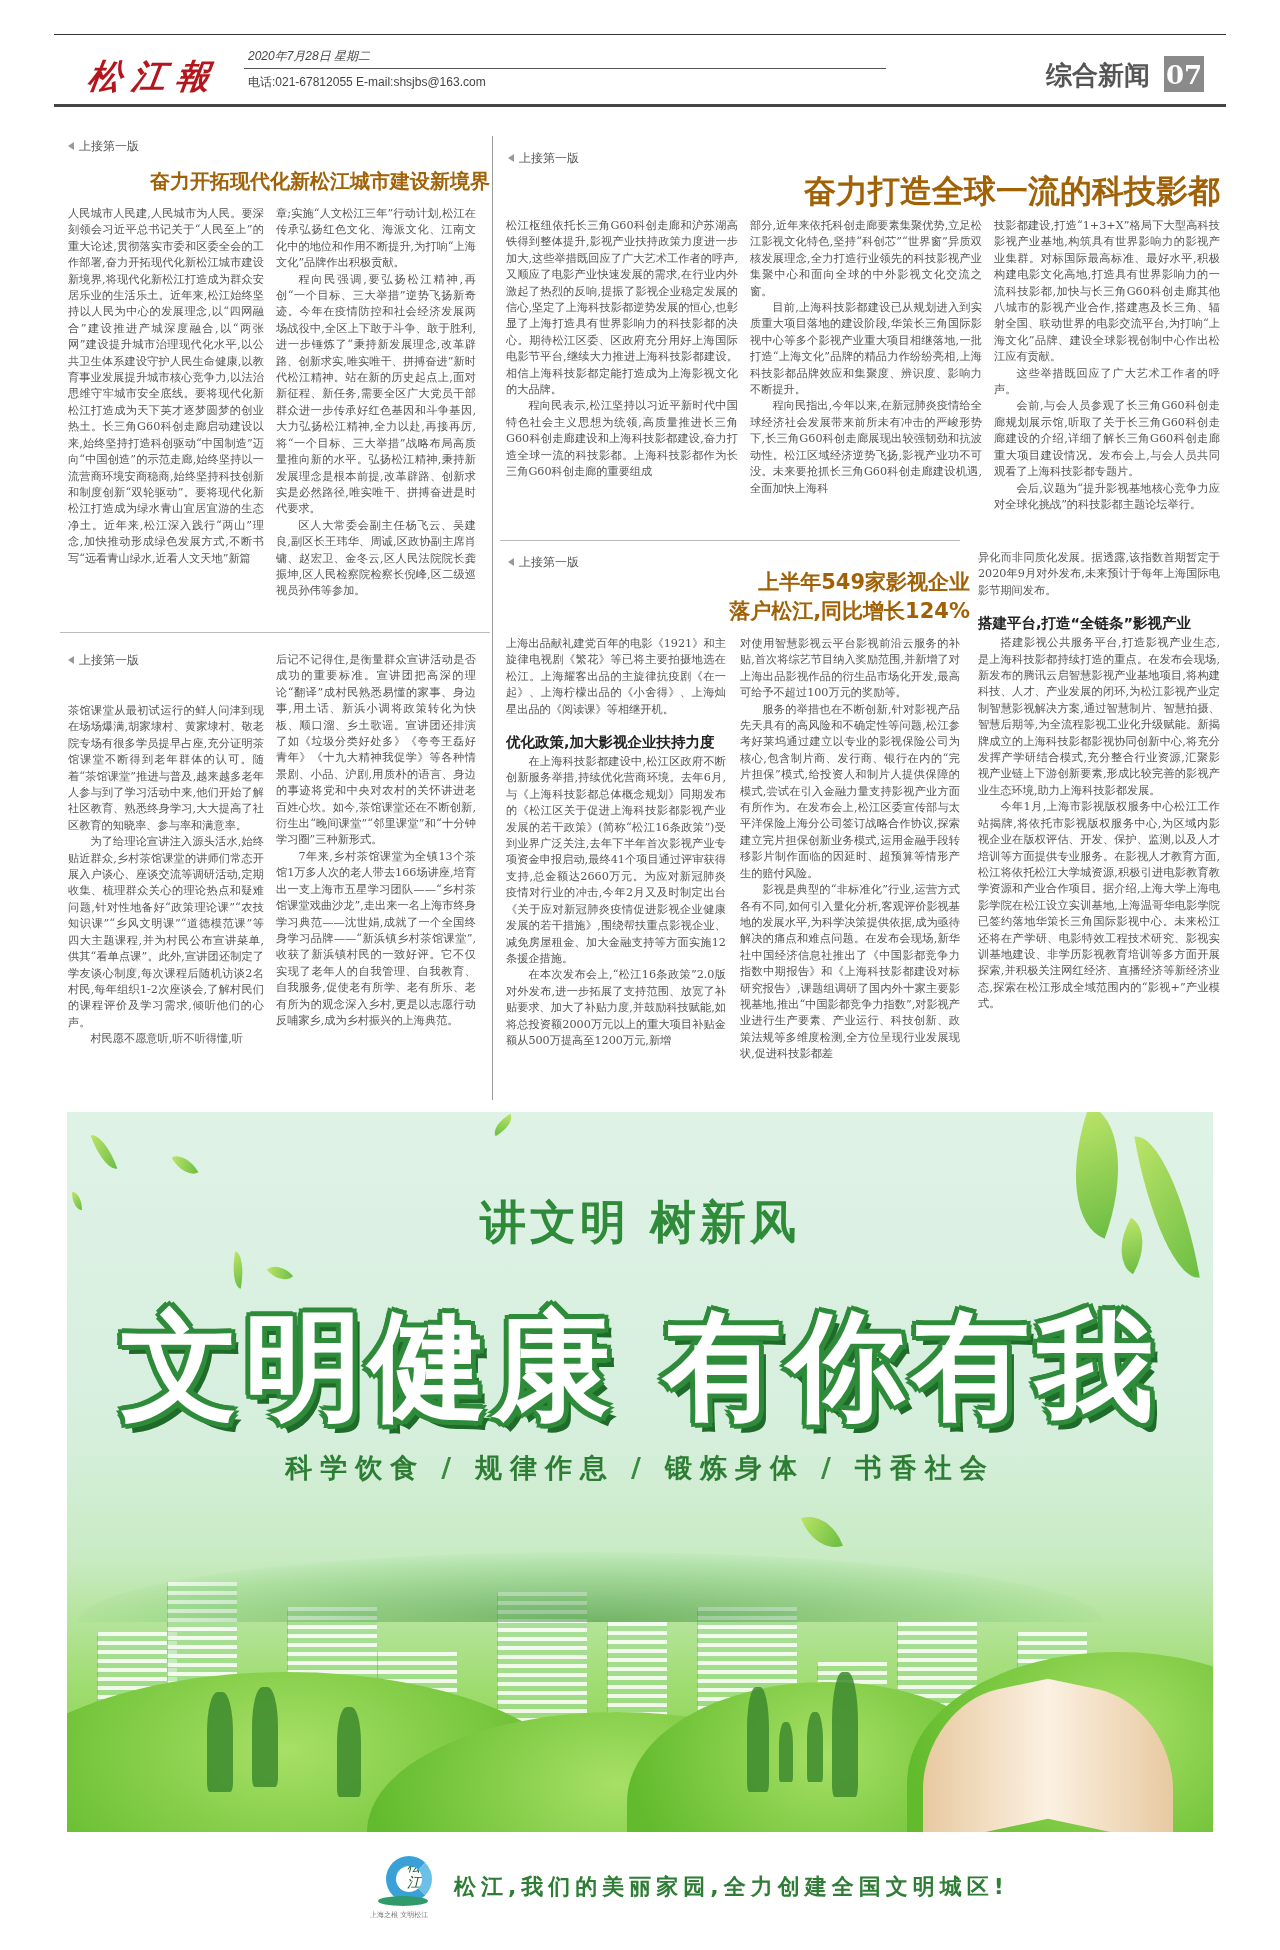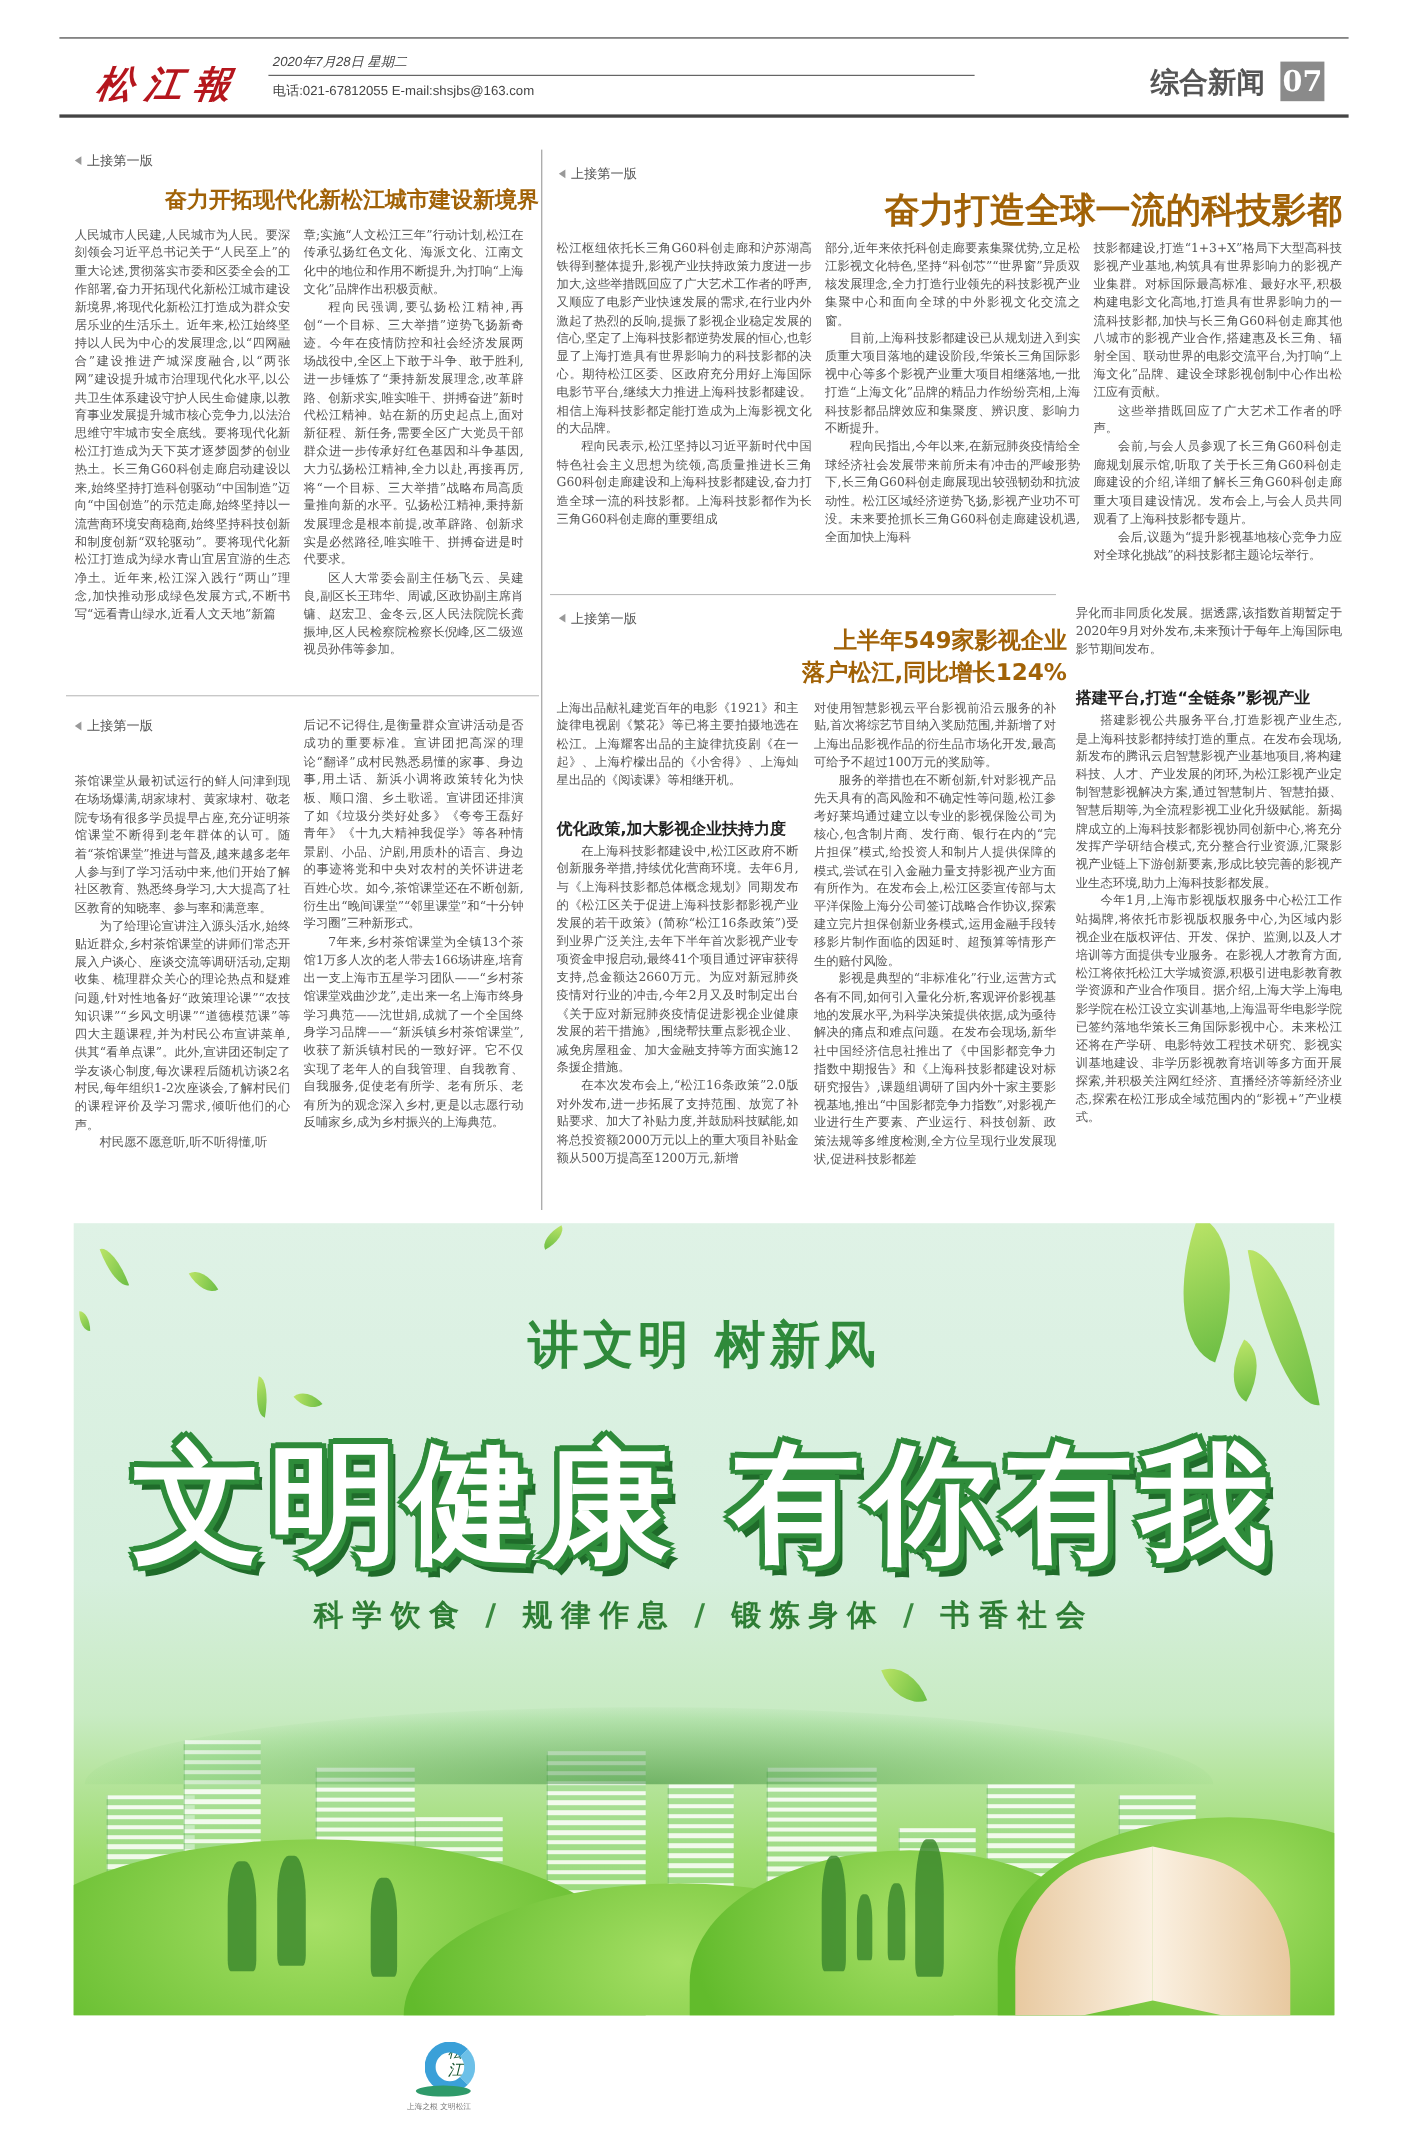--- a/index.html
+++ b/index.html
@@ -17,21 +17,21 @@
   .mh-bottom { position: absolute; left: 54px; right: 54px; top: 104px; height: 3px; background: #444; }
 
   .cont { position: absolute; font-family: "Liberation Sans", sans-serif; font-size: 12px; color: #555; }
   .cont .tri { display: inline-block; width: 0; height: 0; border-top: 4px solid transparent; border-bottom: 4px solid transparent; border-right: 6px solid #999; margin-right: 5px; vertical-align: 0; }
 
   .headline { position: absolute; font-family: "DejaVu Sans", "Liberation Sans", sans-serif; font-weight: bold; color: #a16207; text-align: right; }
 
   .text-col { position: absolute; font-size: 11.2px; line-height: 16.4px; color: #555; text-align: justify; overflow: hidden; }
   .text-col p { text-indent: 2em; }
   .text-col p.noind { text-indent: 0; }
-  .subhead { font-family: "DejaVu Sans", sans-serif; font-weight: bold; font-size: 14.5px; color: #222; line-height: 24px; margin-top: 24px; }
+  .subhead { font-family: "DejaVu Sans", sans-serif; font-weight: bold; font-size: 14.5px; color: #222; line-height: 24px; margin-top: 12px; }
 
   .vrule { position: absolute; width: 1px; background: #999; }
   .hrule { position: absolute; height: 1px; background: #bbb; }
 
   
   .banner { position: absolute; left: 67px; top: 1112px; width: 1146px; height: 720px; overflow: hidden;
     background: linear-gradient(180deg, #dff2e6 0%, #d6efdd 45%, #c8ebc3 62%, #9fdc6f 80%, #7bcb3b 100%); }
   .b-sub { position: absolute; left: 0; right: 0; top: 80px; text-align: center; font-family: "DejaVu Sans", sans-serif; font-weight: bold; font-size: 46px; color: #2f8a3a; letter-spacing: 4px; }
   .b-main { position: absolute; left: 0; right: 0; top: 176px; text-align: center; font-family: "DejaVu Sans", sans-serif; font-weight: bold; font-size: 118px; color: #ffffff; letter-spacing: 6px;
     text-shadow: -4px -4px 0 #2e8b3a, 4px -4px 0 #2e8b3a, -4px 4px 0 #2e8b3a, 4px 4px 0 #2e8b3a, 0 5px 0 #2e8b3a, 5px 0 0 #2e8b3a, 0 -5px 0 #2e8b3a, -5px 0 0 #2e8b3a, 7px 9px 0 #1f6b2a; }
@@ -206,13 +206,14 @@
   </div>
 </section>
 
 <footer class="footer">
   <div class="f-logo">
     <div class="calli">松江</div>
     <div class="swirl"></div>
     <div class="wave"></div>
     <div class="tag">上海之根 文明松江</div>
   </div>
+  <div class="f-slogan">松江,我们的美丽家园,全力创建全国文明城区!</div>
 </footer>
 
 </body></html>

